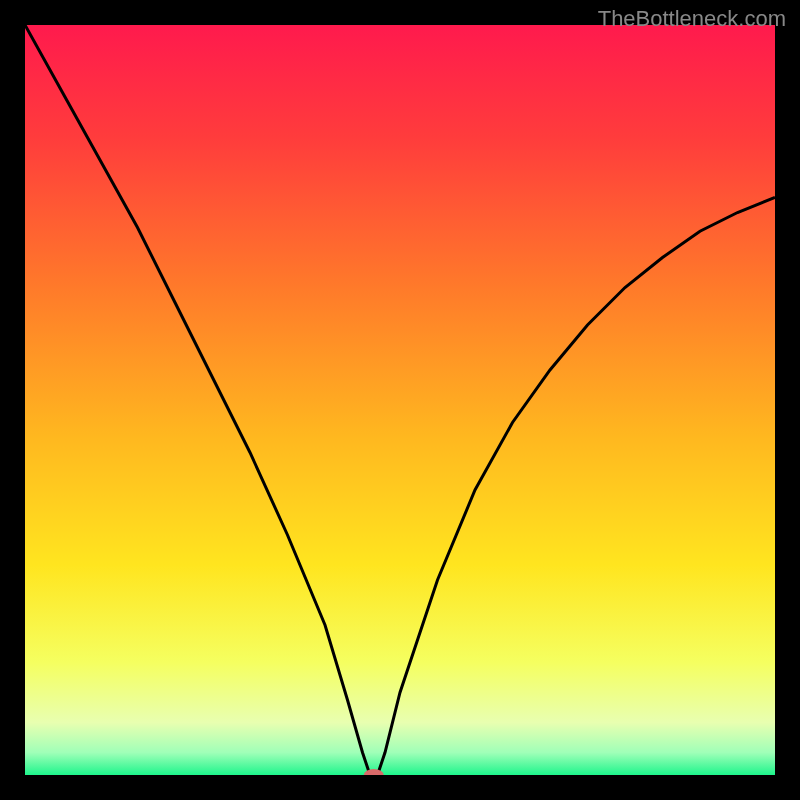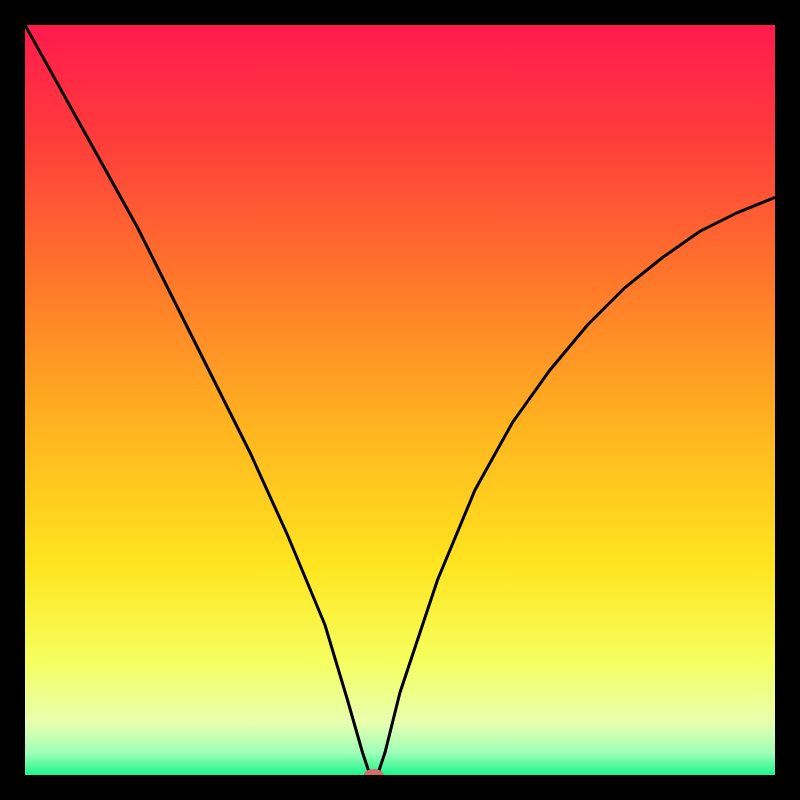--- a/index.html
+++ b/index.html
@@ -33,20 +33,21 @@
     height: 750px;
   }
   svg {
     display: block;
   }
 </style>
 </head>
 <body>
 
 <div class="container">
+  <div class="watermark">TheBottleneck.com</div>
 
   <div class="plot-area">
     <svg id="chart-svg" width="750" height="750" viewBox="0 0 750 750">
       <defs>
         <linearGradient id="bg-grad" x1="0" y1="0" x2="0" y2="1">
             <stop offset="0%" stop-color="#ff1a4d"></stop>
             <stop offset="15%" stop-color="#ff3c3c"></stop>
             <stop offset="35%" stop-color="#ff7a2a"></stop>
             <stop offset="55%" stop-color="#ffb81f"></stop>
             <stop offset="72%" stop-color="#ffe51f"></stop>

